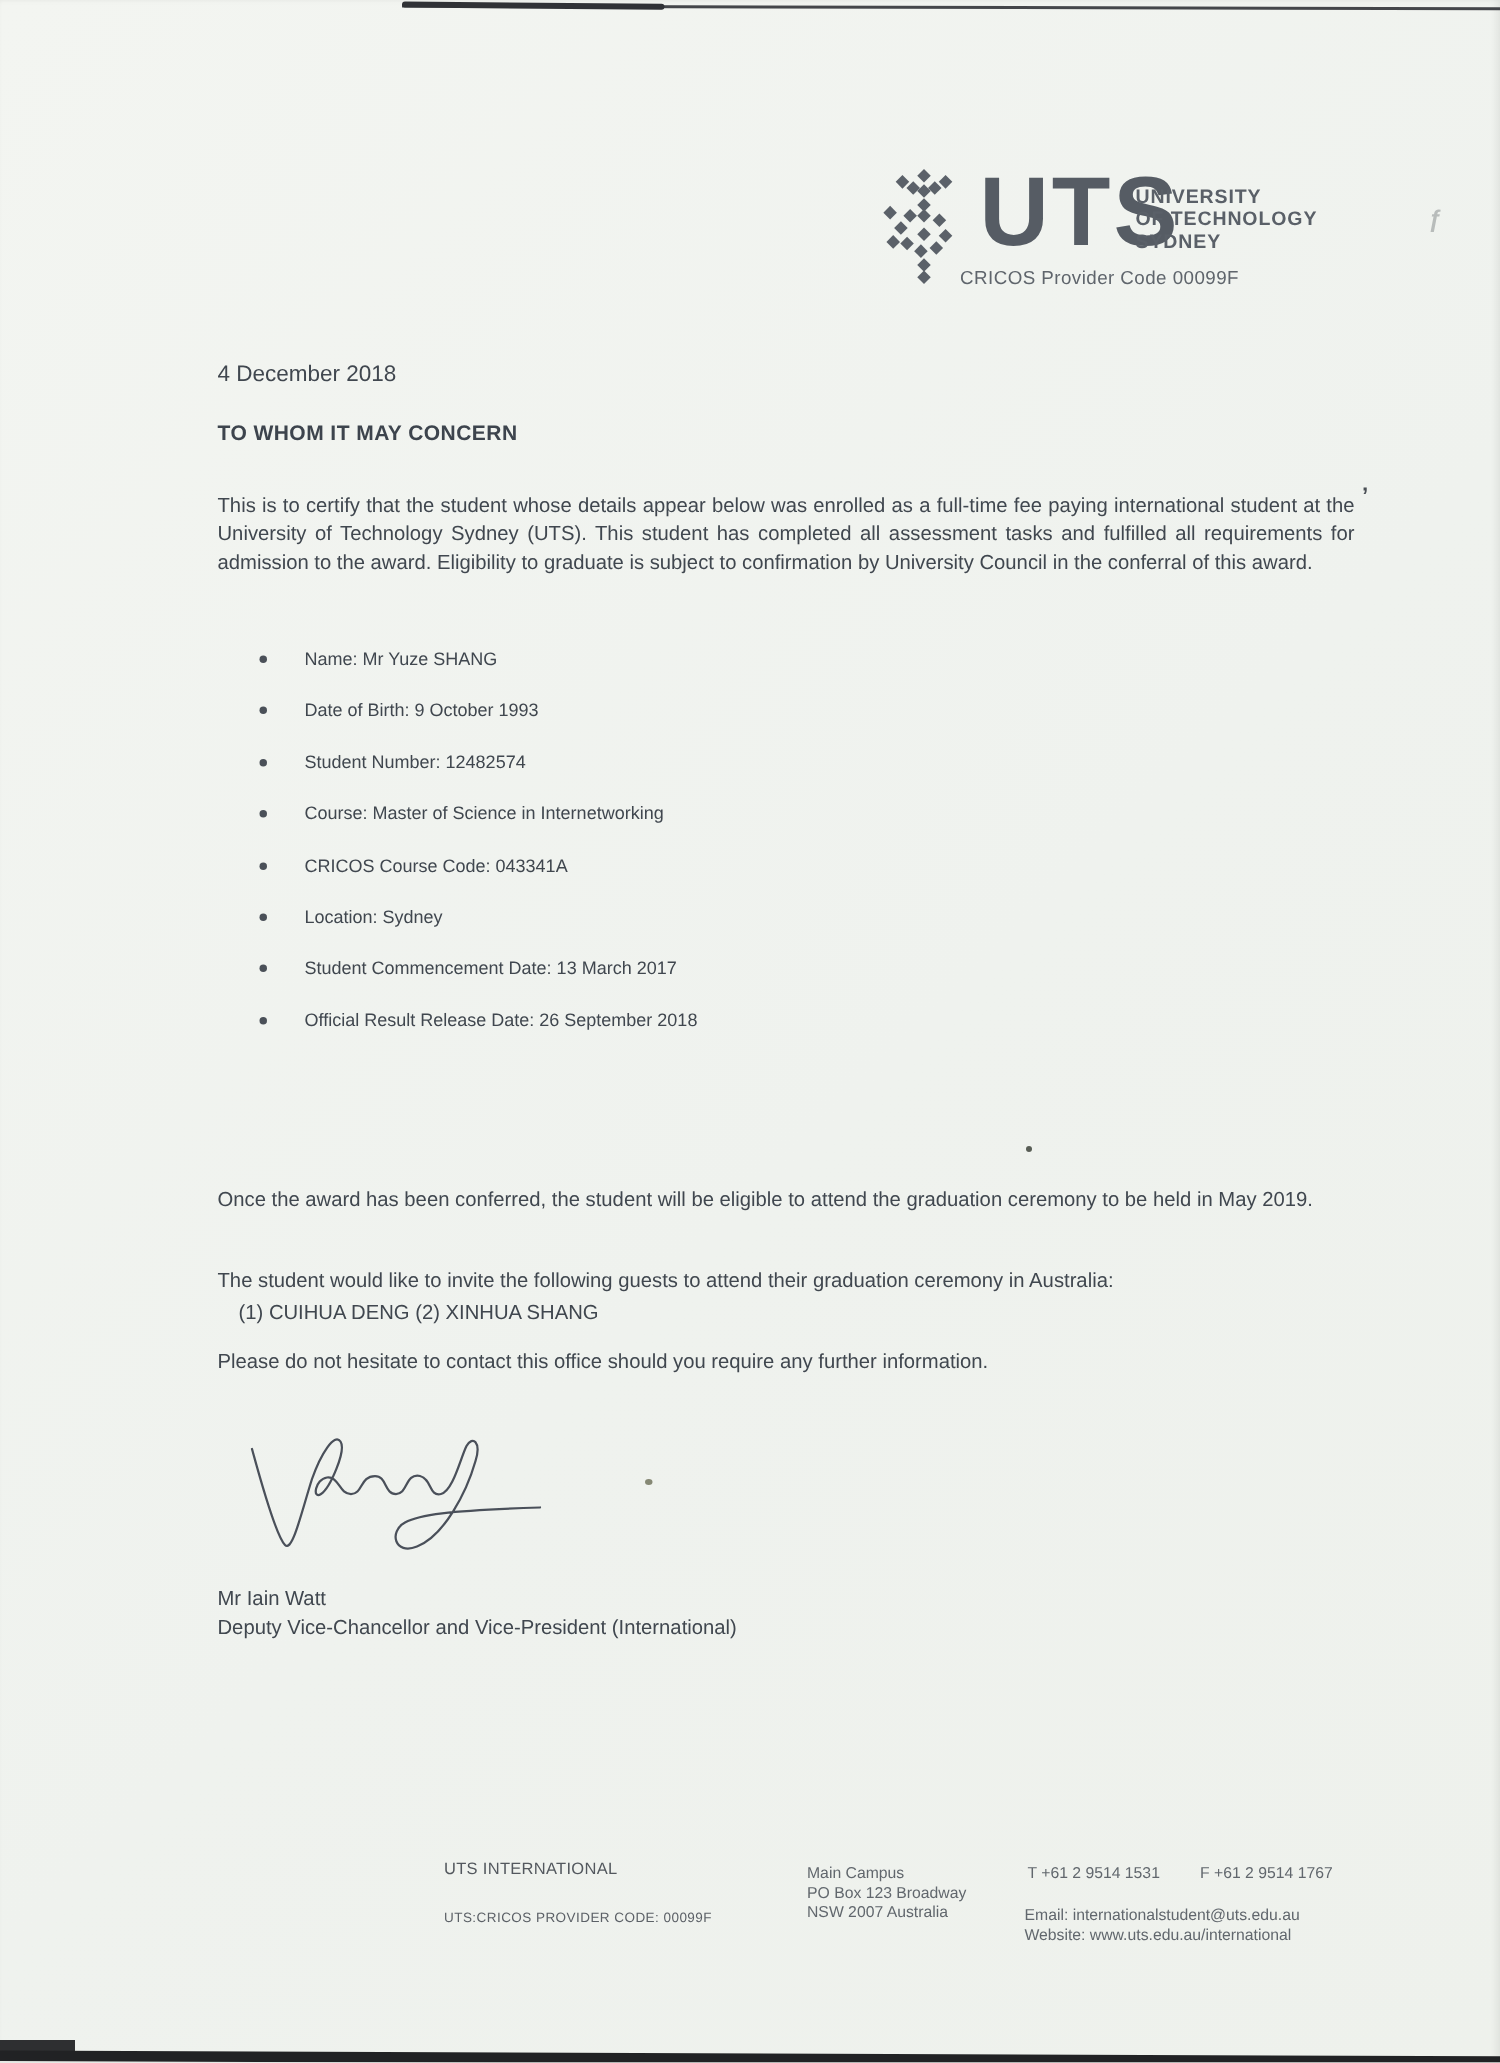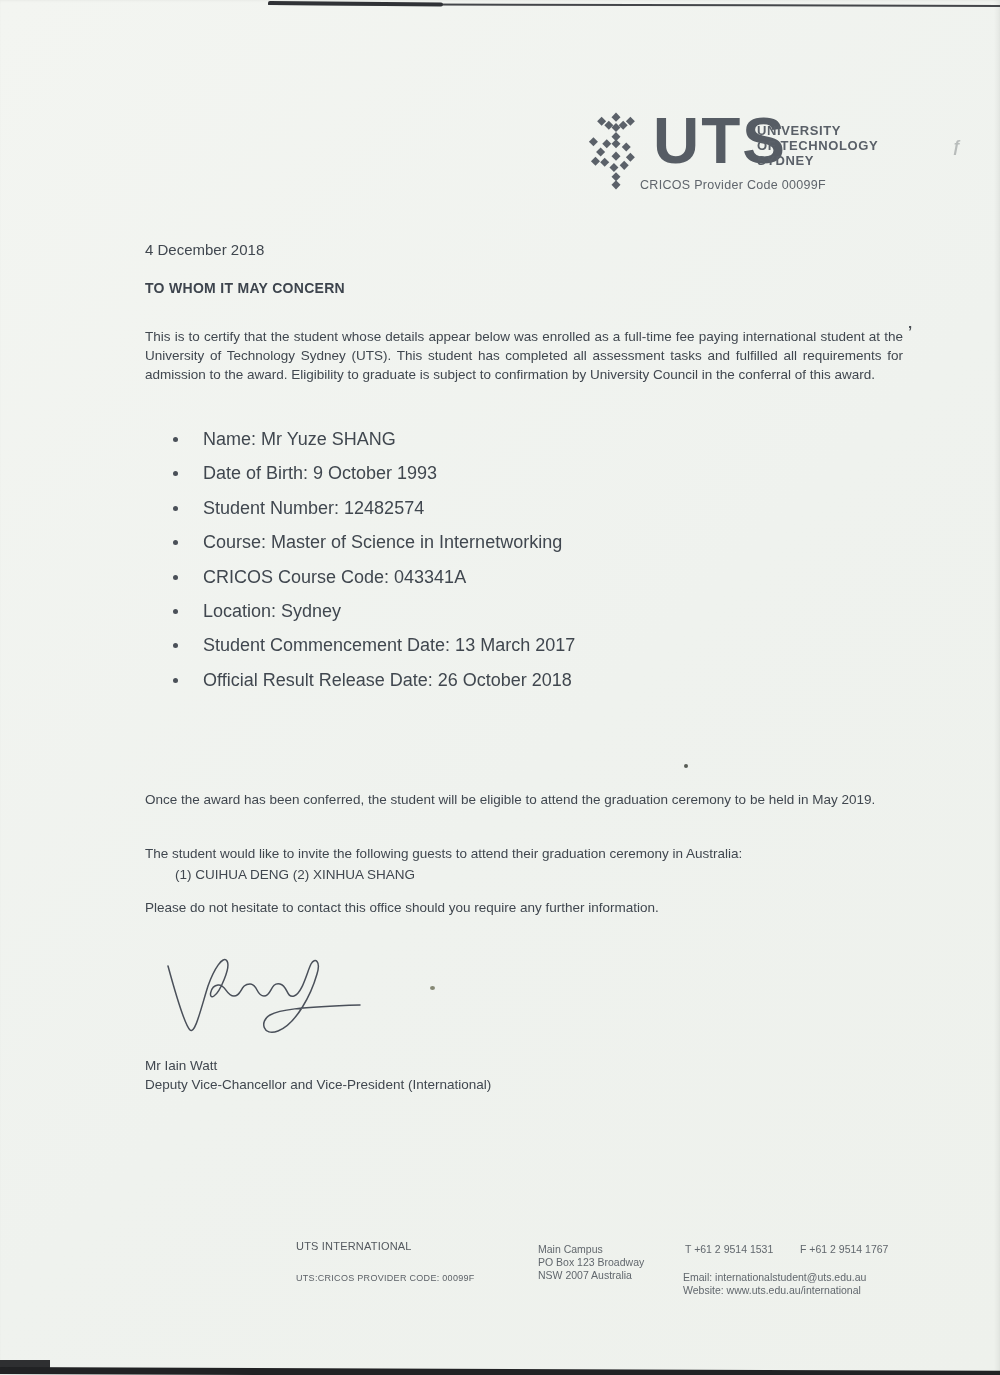--- a/index.html
+++ b/index.html
@@ -38,27 +38,27 @@
   }
   .logo-provider{
     position:absolute;top:70px;left:55px;width:260px;
     font-size:12.5px;color:#5f656c;letter-spacing:0.3px;
   }
   
   .abs{position:absolute;left:145px;width:758px;}
   .letter-date{top:241px;font-size:15px;}
   .letter-heading{top:280px;text-align:left;font-size:14px;font-weight:bold;letter-spacing:0.3px;color:#3d444d;margin:0;}
   .intro{top:327px;font-size:13.5px;line-height:19.2px;text-align:justify;margin:0;}
-  .details{top:430px;list-style:none;margin:0;padding:0;font-size:18px;}
+  .details{top:430px;list-style:none;margin:0;padding:0;font-size:12px;}
   .details li{position:relative;padding-left:58px;margin-bottom:15.4px;line-height:19px;}
   .details li::before{content:"";position:absolute;left:28px;top:7px;width:5px;height:5px;border-radius:50%;background:#4a5058;}
   .para{font-size:13.5px;line-height:19.2px;margin:0;}
   .para-conferral{top:790px;}
   .para-guests{top:844px;}
-  .guests-line{margin-top:2px;margin-left:30px;}
+  .guests-line{margin-top:2px;margin-left:14px;}
   .para-contact{top:898px;}
   .signature{position:absolute;top:948px;left:160px;}
   .signatory{top:1057px;font-size:13.5px;line-height:18.5px;}
   
   .footer-item{position:absolute;color:#61676d;}
   .footer-dept{top:1240px;left:296px;font-size:11px;letter-spacing:0.2px;color:#53585e;}
   .footer-provider{top:1273px;left:296px;font-size:9px;font-weight:normal;letter-spacing:0.3px;color:#5c6167;}
   .footer-campus{top:1243px;left:538px;font-size:10.5px;line-height:13px;}
   .footer-phone{top:1243px;left:685px;font-size:10.5px;}
   .footer-fax{top:1243px;left:800px;font-size:10.5px;}
@@ -118,21 +118,21 @@
   <p class="abs intro">This is to certify that the student whose details appear below was enrolled as a full-time fee paying international student at the University of Technology Sydney (UTS). This student has completed all assessment tasks and fulfilled all requirements for admission to the award. Eligibility to graduate is subject to confirmation by University Council in the conferral of this award.</p>
 
   <ul class="abs details">
     <li>Name: Mr Yuze SHANG</li>
     <li>Date of Birth: 9 October 1993</li>
     <li>Student Number: 12482574</li>
     <li>Course: Master of Science in Internetworking</li>
     <li>CRICOS Course Code: 043341A</li>
     <li>Location: Sydney</li>
     <li>Student Commencement Date: 13 March 2017</li>
-    <li>Official Result Release Date: 26 October 2018</li>
+    <li>Official Result Release Date: 26 September 2018</li>
   </ul>
 
   <p class="abs para para-conferral">Once the award has been conferred, the student will be eligible to attend the graduation ceremony to be held in May 2019.</p>
 
   <div class="abs para para-guests">
     <div>The student would like to invite the following guests to attend their graduation ceremony in Australia:</div>
     <div class="guests-line">(1)  CUIHUA DENG (2) XINHUA SHANG</div>
   </div>
 
   <p class="abs para para-contact">Please do not hesitate to contact this office should you require any further information.</p>

